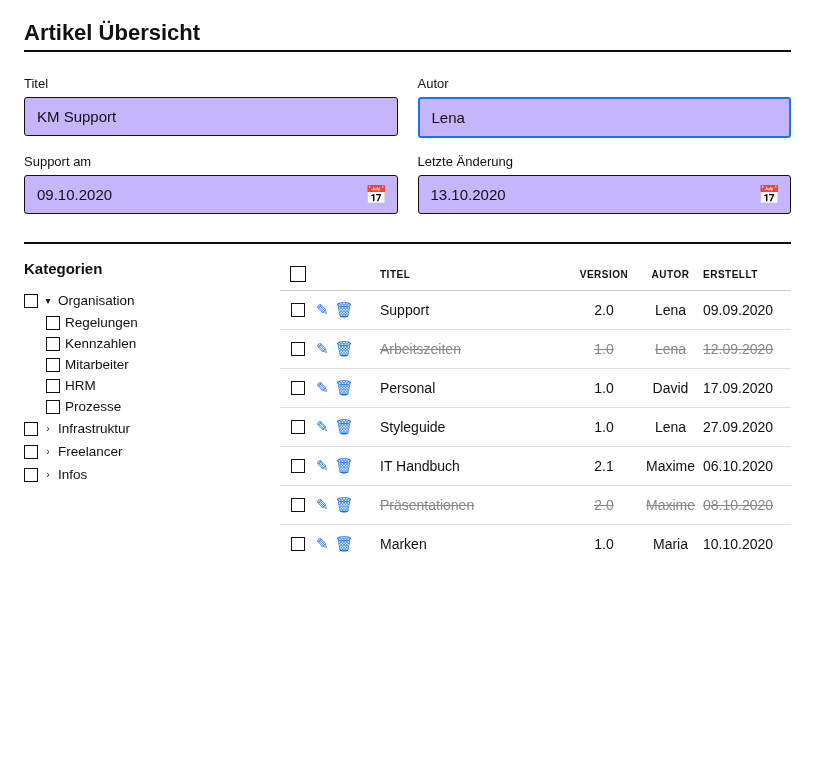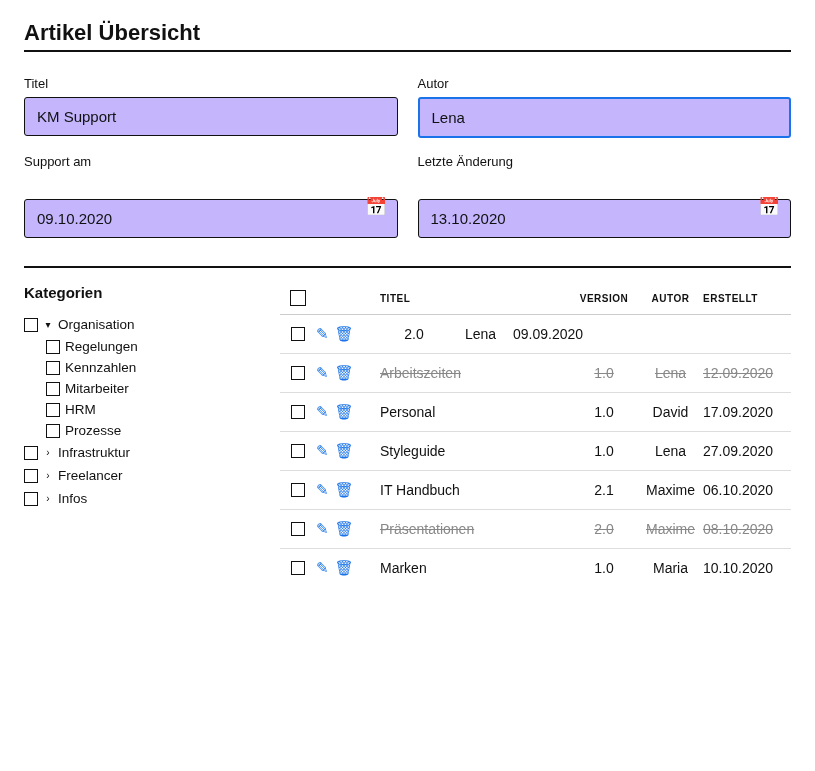--- a/index.html
+++ b/index.html
@@ -58,21 +58,20 @@
     .form-input.active {
       border-color: #1a73e8;
       border-width: 2px;
     }
     .date-wrapper {
       position: relative;
     }
     .date-wrapper .form-input {
       width: 100%;
       padding-right: 40px;
-      margin-top: 24px;
     }
     .cal-icon {
       position: absolute;
       right: 10px;
       top: 50%;
       transform: translateY(-50%);
       font-size: 18px;
       color: #555;
       pointer-events: none;
     }
@@ -343,20 +342,21 @@
 
     <div id="table-body">
         <div class="table-row">
           <div class="cell-check">
             <span class="row-checkbox"></span>
           </div>
           <div class="cell-actions">
             <span class="icon-edit">✎</span>
             <span class="icon-delete">🗑</span>
           </div>
+          <div class="cell-title">Support</div>
           <div class="cell-version">2.0</div>
           <div class="cell-author">Lena</div>
           <div class="cell-created">09.09.2020</div>
         </div>
         <div class="table-row strikethrough">
           <div class="cell-check">
             <span class="row-checkbox checked"></span>
           </div>
           <div class="cell-actions">
             <span class="icon-edit">✎</span>

